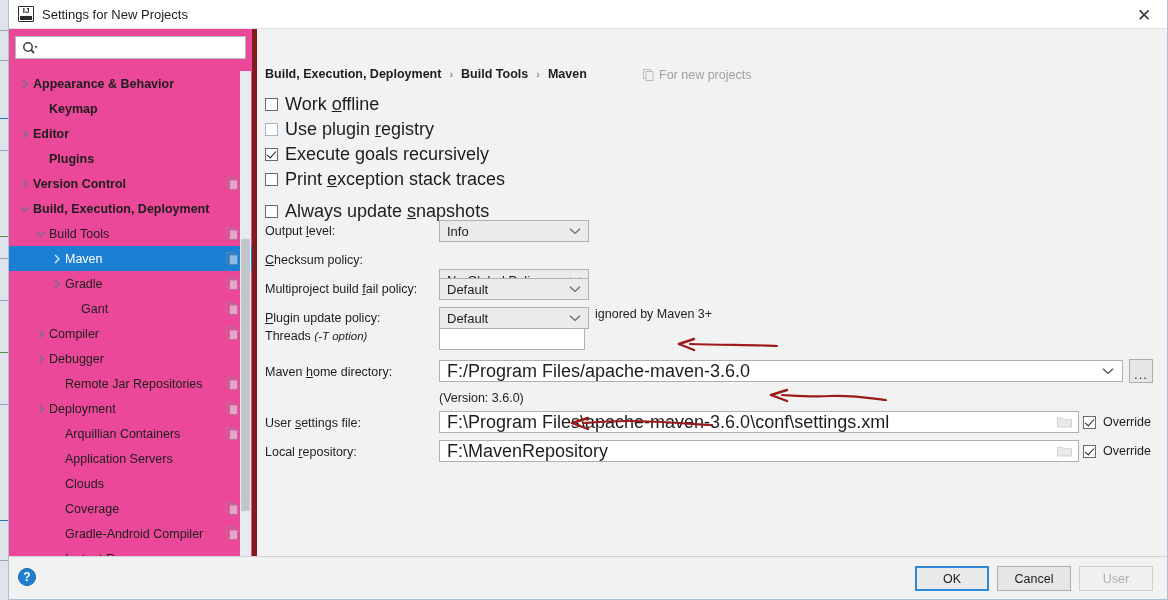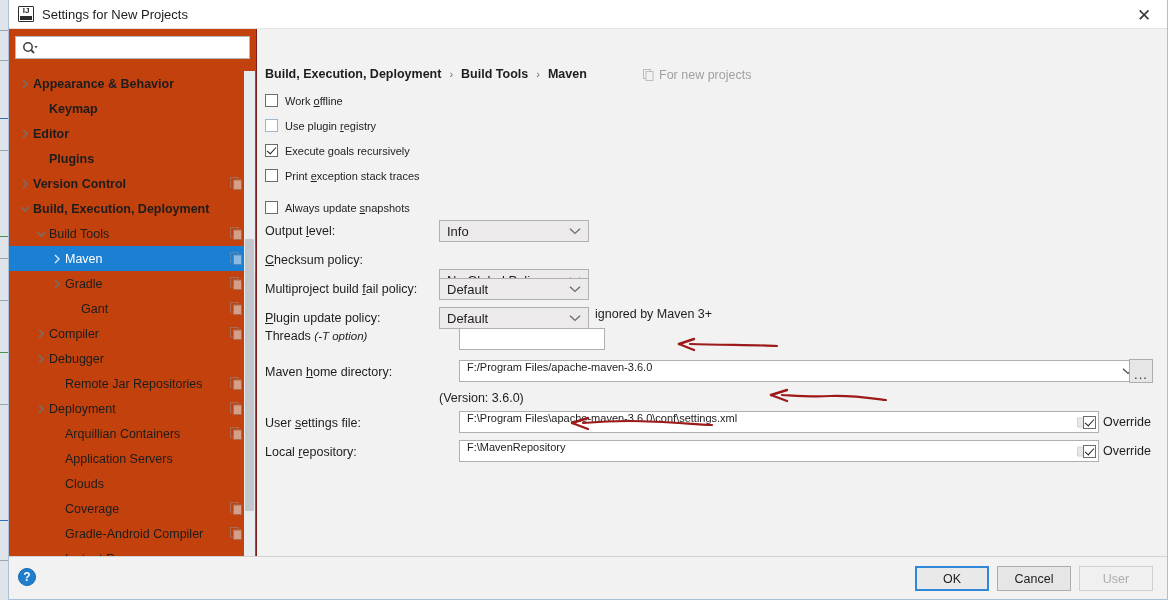--- a/index.html
+++ b/index.html
@@ -59,22 +59,22 @@
     display: flex; align-items: center; justify-content: center;
     font-size: 17px; color: #3a3a3a; cursor: default;
     font-family: "DejaVu Sans", sans-serif; font-weight: 300;
   }
 
   
   .body { position: relative; height: 527px; display: flex; }
 
   
   .sidebar {
-    width: 248px; background: #c2410c; position: relative;
-    border-right: 1px solid #7f1d1d; flex: none;
+    width: 248px; background: #ec4899; position: relative;
+    border-right: 5px solid #7f1d1d; flex: none;
   }
   .search-wrap { padding: 7px 6px 5px 6px; }
   .search-box {
     height: 23px; background: #ffffff; border: 1px solid #b4b8bc;
     display: flex; align-items: center; padding-left: 6px;
   }
   .search-ico { display: flex; align-items: center; flex: none; }
   .search-ico svg { display: block; }
   .search-input {
     border: none; outline: none; background: transparent;
@@ -125,21 +125,21 @@
   .breadcrumb .crumb { font-weight: bold; color: #1d1d1d; }
   .breadcrumb .sep { margin: 0 8px; color: #6b6b6b; font-size: 11px; }
   .for-new {
     position: absolute; left: 386px; top: 39px;
     display: flex; align-items: center; color: #a0a0a0; font-size: 12.5px;
   }
   .for-new .pgico { margin-right: 5px; opacity: .8; display: flex; }
 
   .chk-row {
     position: absolute; left: 8px; display: flex; align-items: center;
-    font-size: 11px; white-space: nowrap;
+    font-size: 18px; white-space: nowrap;
   }
   .cbox {
     width: 13px; height: 13px; background: #ffffff;
     border: 1px solid #6b6b6b; margin-right: 7px; flex: none;
     position: relative;
   }
   .cbox.light { border-color: #9fb6c9; }
   .cbox.checked::after {
     content: ""; position: absolute; left: 3px; top: 0px;
     width: 4px; height: 8px; border: solid #1d1d1d;
@@ -156,22 +156,22 @@
     border: 1px solid #b0b0b0; display: flex; align-items: center;
     padding-left: 7px; font-size: 13px; cursor: default;
   }
   .combo .chev {
     position: absolute; right: 7px; top: 50%; transform: translateY(-50%);
     display: flex;
   }
 
   .tfield {
     position: absolute; height: 22px; background: #ffffff;
-    border: 1px solid #b0b0b0; display: flex; align-items: flex-start;
-    padding-left: 7px; font-size: 11px; white-space: nowrap; overflow: hidden; margin-left: 20px;
+    border: 1px solid #b0b0b0; display: flex; align-items: center;
+    padding-left: 7px; font-size: 18px; white-space: nowrap; overflow: hidden;
   }
   .tfield .fold {
     position: absolute; right: 6px; top: 50%; transform: translateY(-50%);
     opacity: .45; display: flex;
   }
   .tfield .chev {
     position: absolute; right: 8px; top: 50%; transform: translateY(-50%);
     display: flex;
   }
   .ellipsis-btn {

